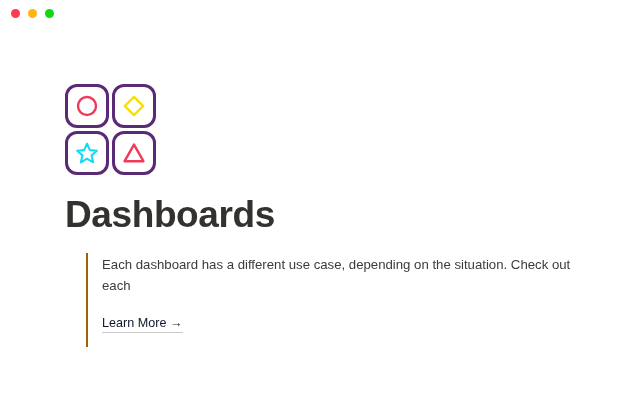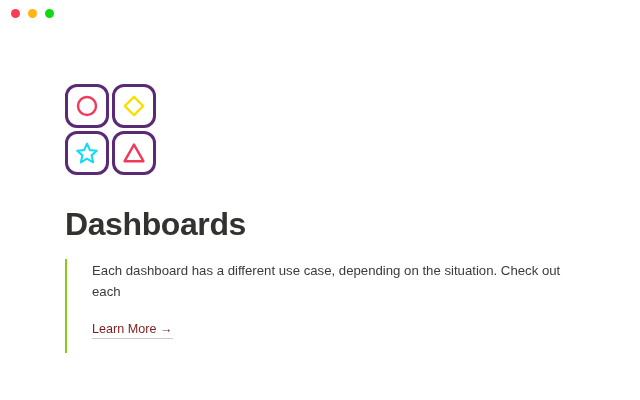--- a/index.html
+++ b/index.html
@@ -60,48 +60,49 @@
     border-radius: 12px;
     display: flex;
     align-items: center;
     justify-content: center;
     background: #ffffff;
   }
   .tile svg { display: block; }
 
   
   .page-title {
-    margin-top: 32px;
-    font-size: 32px;
+    margin-top: 20px;
+    font-size: 37px;
     font-weight: 700;
     letter-spacing: -0.4px;
     color: #33322f;
     line-height: 1.1;
   }
 
   
   .quote-block {
     margin-top: 17px;
-    border-left: 2px solid #84cc16;
-    padding-left: 25px;
+    border-left: 2px solid #a16207;
+    padding-left: 14px;
     padding-top: 1px;
     padding-bottom: 14px;
     max-width: 510px;
+    margin-left: 21px;
   }
   .quote-text {
     font-size: 13.2px;
     line-height: 21px;
     color: #3b3b3b;
   }
   .learn-more-row {
     margin-top: 17px;
   }
   .learn-more {
     font-size: 12.6px;
-    color: #7f1d1d;
+    color: #0f172a;
     text-decoration: none;
     border-bottom: 1px solid #c9c9c9;
     padding-bottom: 2px;
     display: inline-block;
     cursor: pointer;
   }
 </style>
 </head>
 <body>
 

